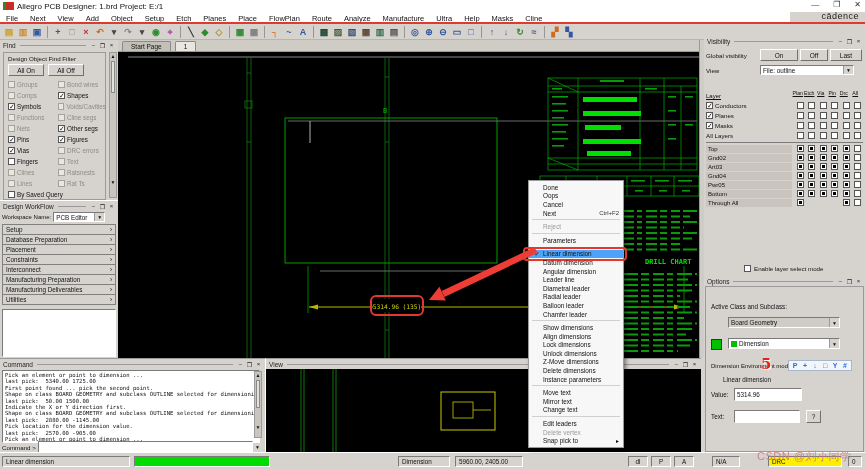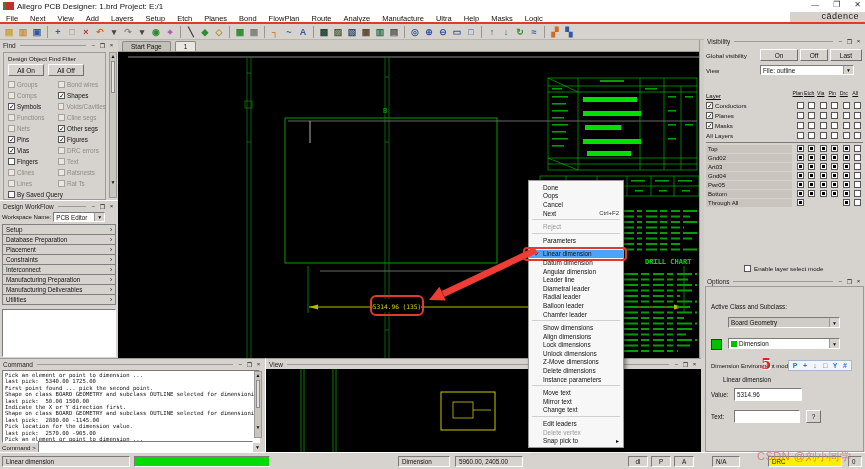--- a/index.html
+++ b/index.html
@@ -75,33 +75,33 @@
     <span>❐</span>
     <span>✕</span>
   </div>
   <div class="brand">cādence</div>
 
   <div class="menubar" id="menubar">
       <span class="mi">File</span>
       <span class="mi">Next</span>
       <span class="mi">View</span>
       <span class="mi">Add</span>
-      <span class="mi">Layers</span>
+      <span class="mi">Object</span>
       <span class="mi">Setup</span>
       <span class="mi">Etch</span>
       <span class="mi">Planes</span>
-      <span class="mi">Bond</span>
+      <span class="mi">Place</span>
       <span class="mi">FlowPlan</span>
       <span class="mi">Route</span>
       <span class="mi">Analyze</span>
       <span class="mi">Manufacture</span>
       <span class="mi">Ultra</span>
       <span class="mi">Help</span>
       <span class="mi">Masks</span>
-      <span class="mi">Logic</span>
+      <span class="mi">Cline</span>
     </div>
   <div class="redline"></div>
 
   <div class="toolbar" id="toolbar">
       <span class="ti" style="color: rgb(201, 162, 39);">▤</span>
       <span class="ti" style="color: rgb(207, 138, 45);">▥</span>
       <span class="ti" style="color: rgb(52, 87, 159);">▣</span>
       <span class="tsep"></span>
       <span class="ti" style="color: rgb(52, 87, 159);">+</span>
       <span class="ti" style="color: rgb(138, 138, 138);">□</span>

